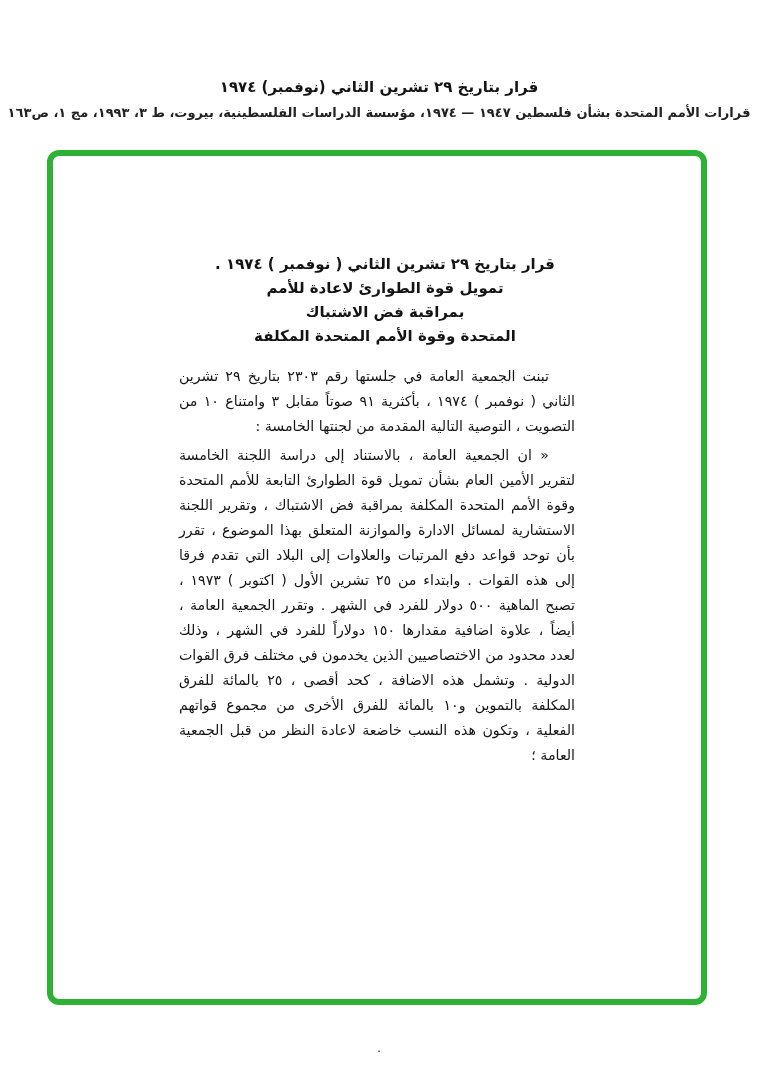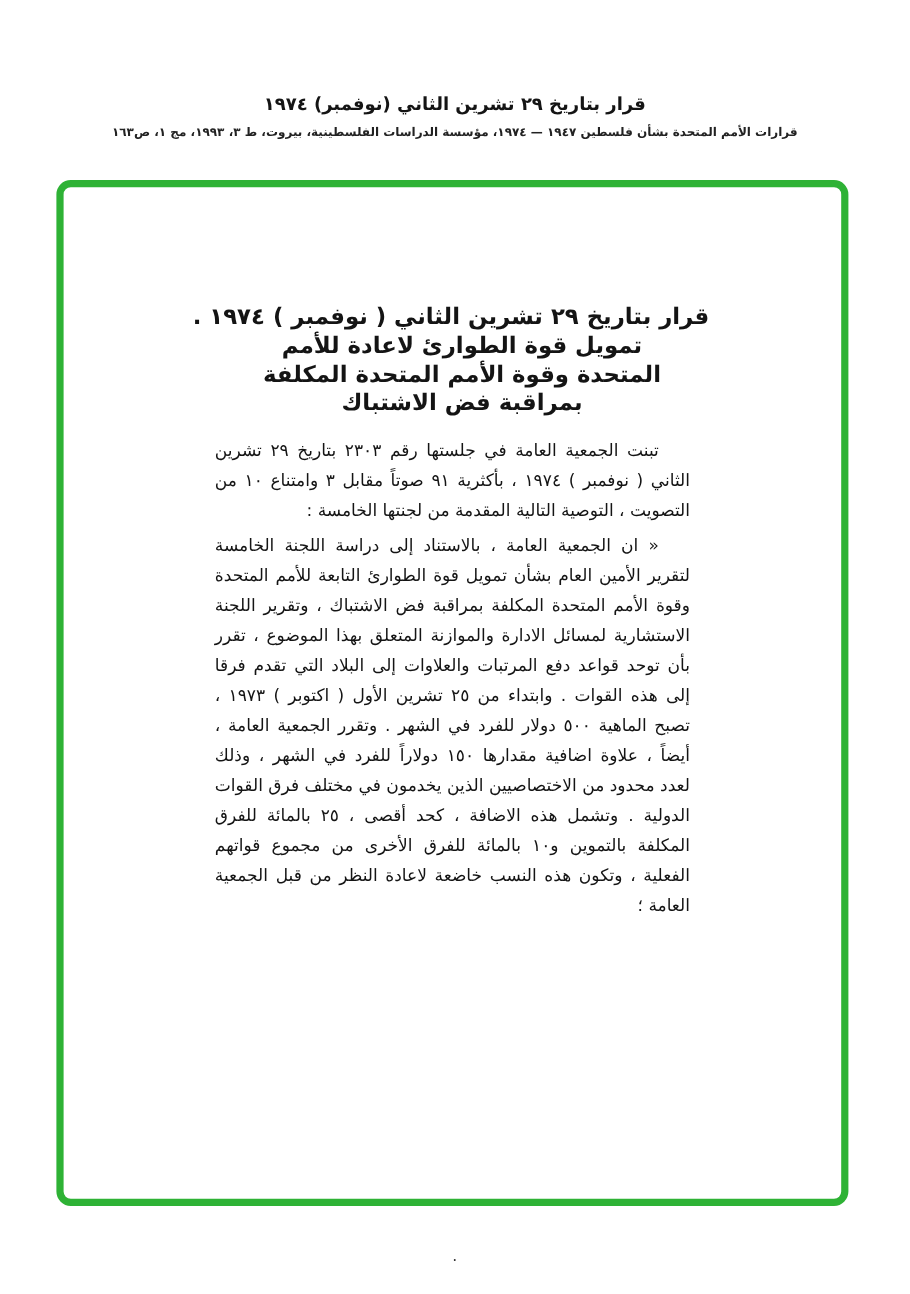--- a/index.html
+++ b/index.html
@@ -24,21 +24,21 @@
     direction:rtl;
     font-size:15px;
     font-weight:bold;
     letter-spacing:0.2px;
   }
   .top-source{
     position:absolute;
     top:105px;left:0;right:0;
     text-align:center;
     direction:rtl;
-    font-size:10px;
+    font-size:13px;
     font-weight:bold;
     color:#222;
   }
 
   .green-frame{
     position:absolute;
     left:47px;top:150px;
     width:648px;height:843px;
     border:6px solid var(--frame-green);
     border-radius:12px;
@@ -49,21 +49,21 @@
     position:absolute;
     top:96px;
     right:110px;
     left:126px;
     direction:rtl;
   }
 
   .doc-heading{
     text-align:center;
     font-weight:bold;
-    font-size:19px;
+    font-size:15px;
     line-height:24px;
     margin-bottom:16px;
   }
   .doc-heading .h-line{white-space:nowrap;}
 
   .doc-para{
     margin:0 16px 4px 0;
     font-size:14.2px;
     line-height:25px;
     text-align:justify;
@@ -87,22 +87,22 @@
   <div class="top-title">قرار بتاريخ ٢٩ تشرين الثاني (نوفمبر) ١٩٧٤</div>
 
   <div class="top-source">قرارات الأمم المتحدة بشأن فلسطين ١٩٤٧ — ١٩٧٤، مؤسسة الدراسات الفلسطينية، بيروت، ط ٣، ١٩٩٣، مج ١، ص١٦٣</div>
 
   <div class="green-frame">
     <div class="doc-content">
 
       <div class="doc-heading">
         <div class="h-line">قرار بتاريخ ٢٩ تشرين الثاني ( نوفمبر ) ١٩٧٤ .</div>
         <div class="h-line">تمويل قوة الطوارئ لاعادة للأمم</div>
+        <div class="h-line">بمراقبة فض الاشتباك</div>
         <div class="h-line">المتحدة وقوة الأمم المتحدة المكلفة</div>
-        <div class="h-line">بمراقبة فض الاشتباك</div>
       </div>
 
       <p class="doc-para">تبنت الجمعية العامة في جلستها رقم ٢٣٠٣ بتاريخ ٢٩ تشرين الثاني ( نوفمبر ) ١٩٧٤ ، بأكثرية ٩١ صوتاً مقابل ٣ وامتناع ١٠ من التصويت ، التوصية التالية المقدمة من لجنتها الخامسة :</p>
 
       <p class="doc-para">« ان الجمعية العامة ، بالاستناد إلى دراسة اللجنة الخامسة لتقرير الأمين العام بشأن تمويل قوة الطوارئ التابعة للأمم المتحدة وقوة الأمم المتحدة المكلفة بمراقبة فض الاشتباك ، وتقرير اللجنة الاستشارية لمسائل الادارة والموازنة المتعلق بهذا الموضوع ، تقرر بأن توحد قواعد دفع المرتبات والعلاوات إلى البلاد التي تقدم فرقا إلى هذه القوات . وابتداء من ٢٥ تشرين الأول ( اكتوبر ) ١٩٧٣ ، تصبح الماهية ٥٠٠ دولار للفرد في الشهر . وتقرر الجمعية العامة ، أيضاً ، علاوة اضافية مقدارها ١٥٠ دولاراً للفرد في الشهر ، وذلك لعدد محدود من الاختصاصيين الذين يخدمون في مختلف فرق القوات الدولية . وتشمل هذه الاضافة ، كحد أقصى ، ٢٥ بالمائة للفرق المكلفة بالتموين و١٠ بالمائة للفرق الأخرى من مجموع قواتهم الفعلية ، وتكون هذه النسب خاضعة لاعادة النظر من قبل الجمعية العامة ؛</p>
 
     </div>
   </div>
 
   <div class="footer-mark">.</div>

